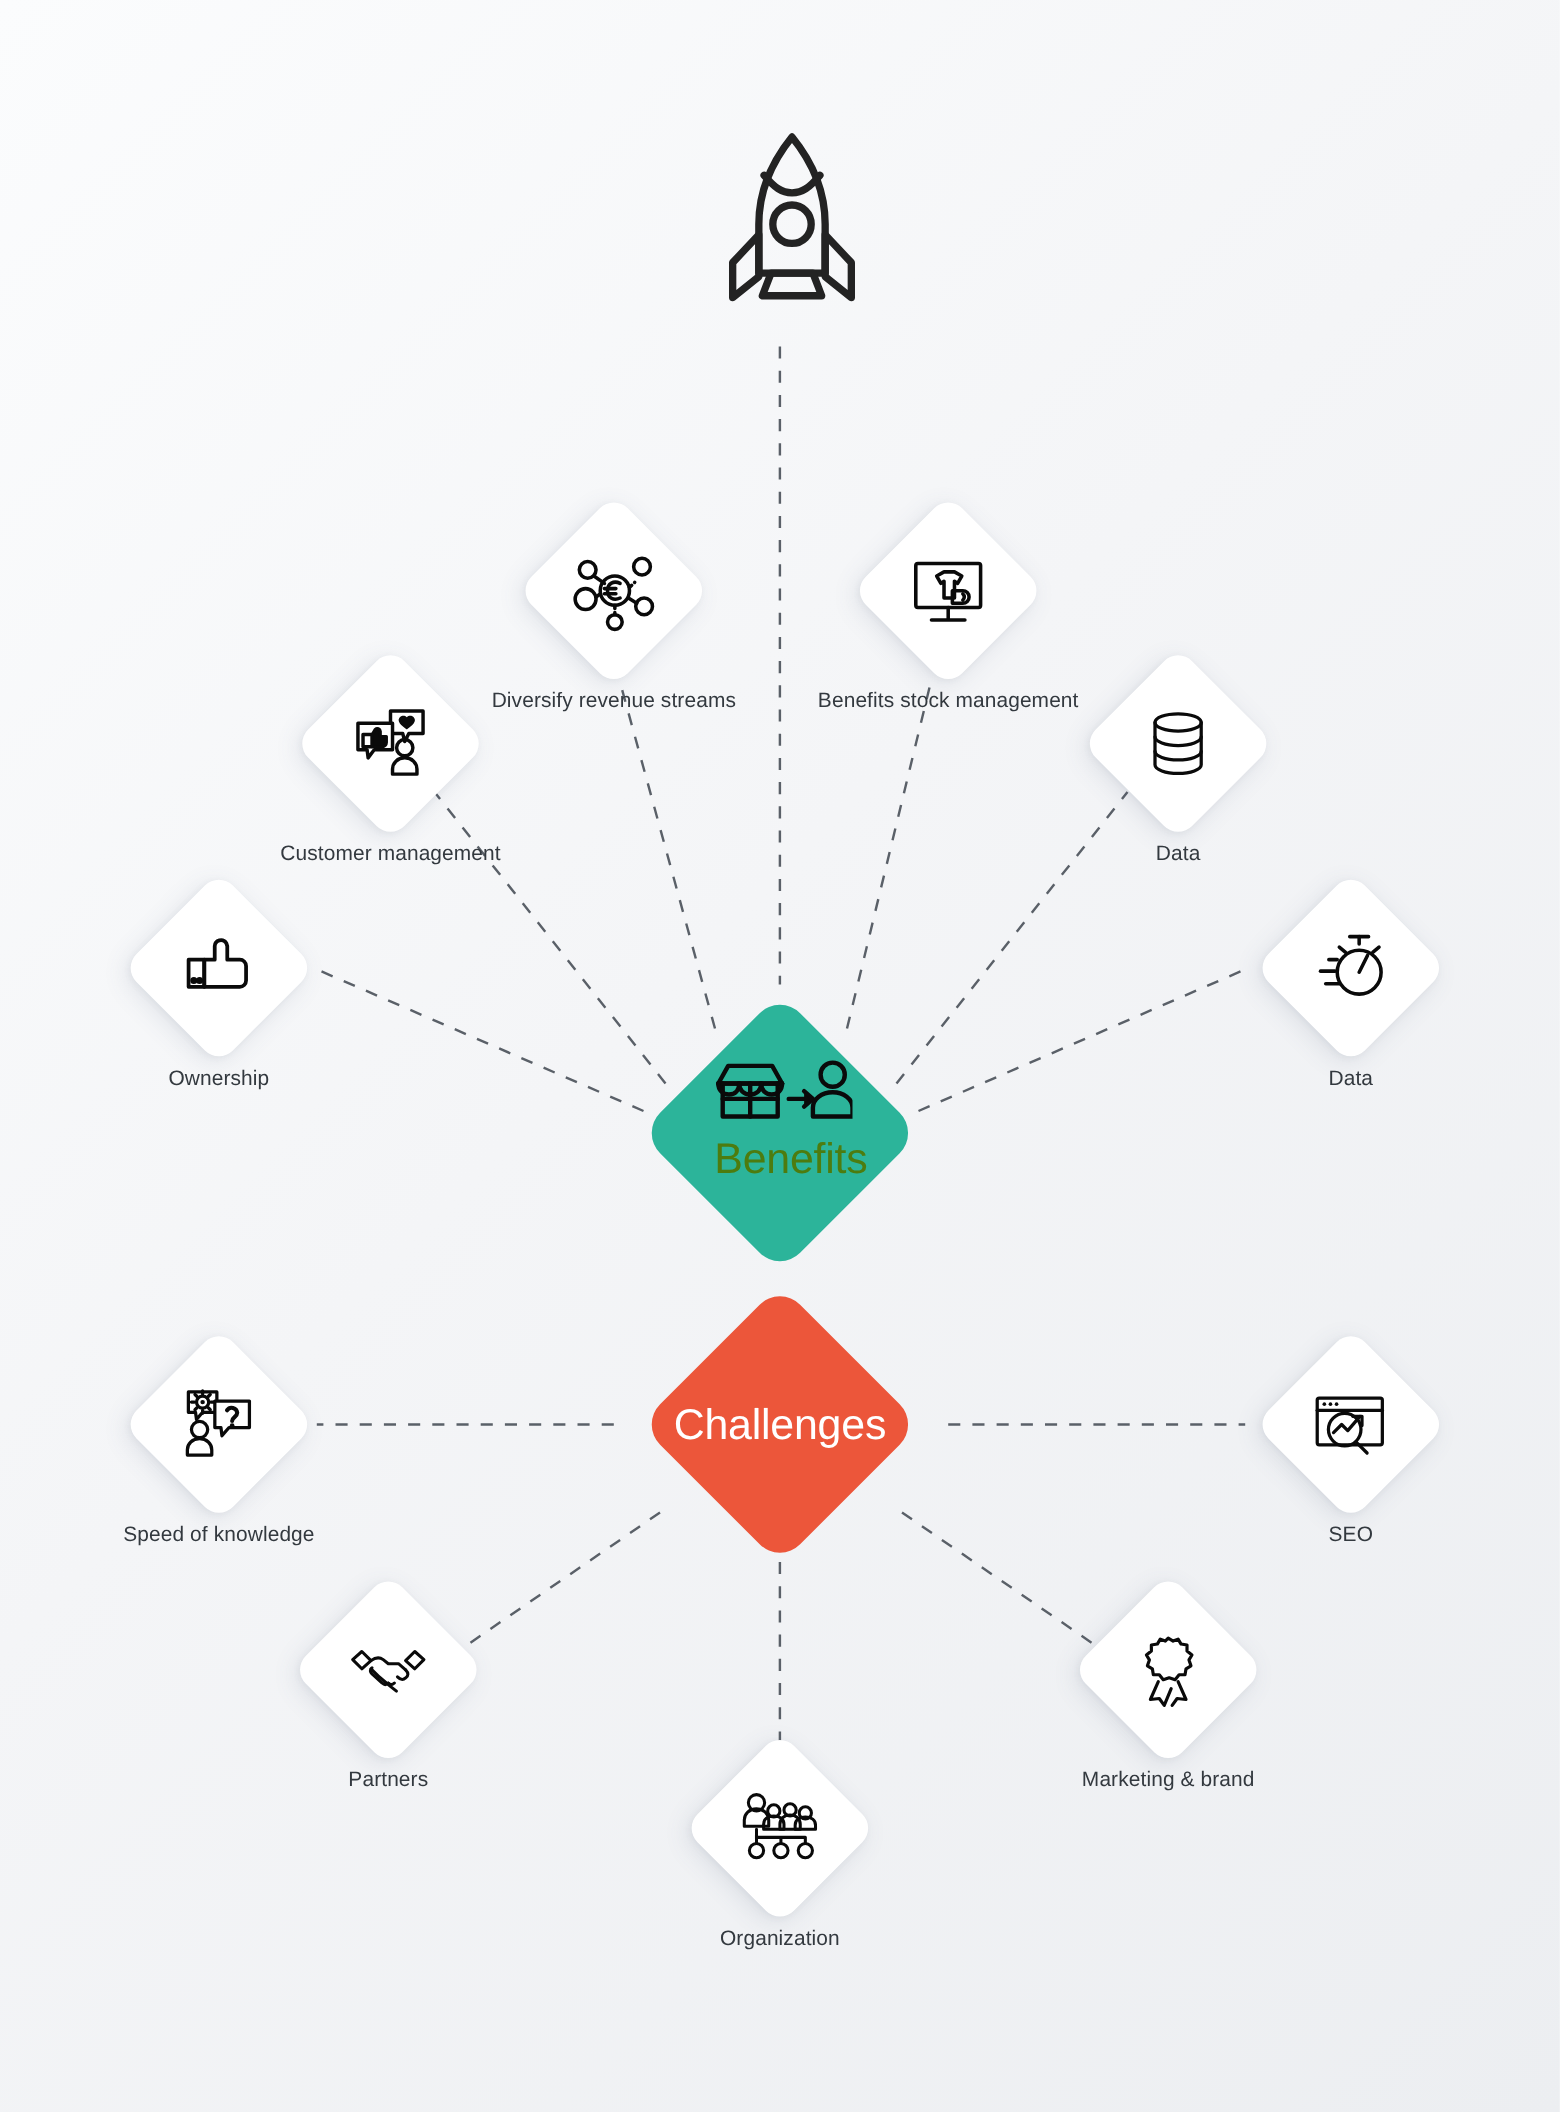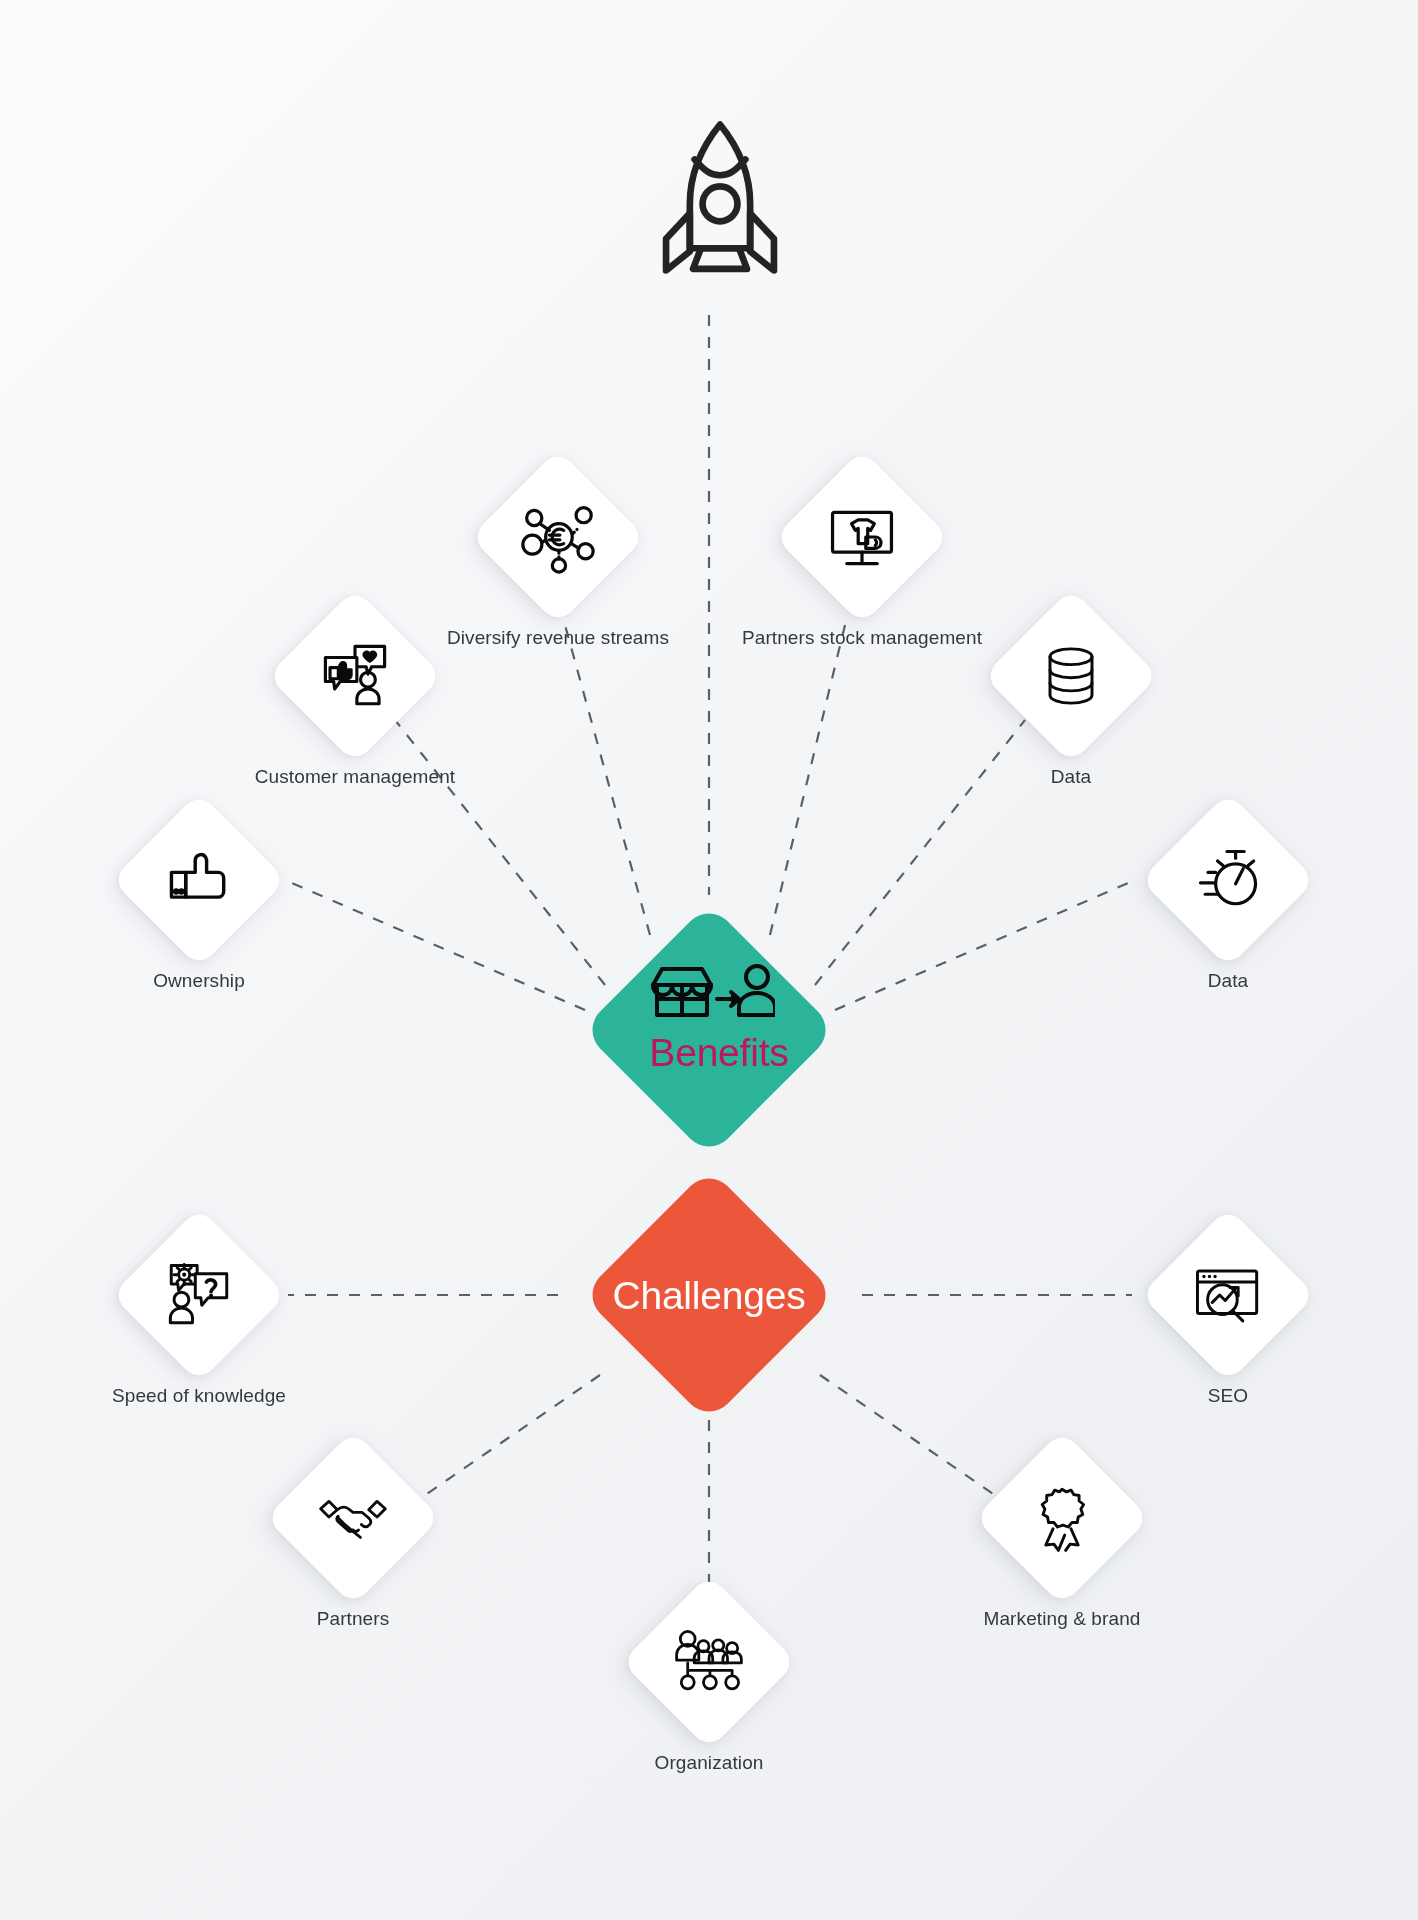--- a/index.html
+++ b/index.html
@@ -107,21 +107,21 @@
     flex-direction: column;
     align-items: center;
     justify-content: center;
     gap: 6px;
   }
   .hub .hub-label {
     font-size: 39px;
     line-height: 44px;
     letter-spacing: -0.2px;
   }
-  .hub-benefits .hub-label { color: #be185d; margin-left: 20px; }
+  .hub-benefits .hub-label { color: #4d7c0f; margin-left: 20px; }
   .hub-challenges .hub-label { color: #ffffff; text-align: right; }
   .hub-benefits .inner { top: -96px; }
   .hub-challenges .inner { top: -84px; }
 </style>
 </head>
 <body>
 
 <div id="stage">
 
   <svg id="links" viewBox="0 0 1418 1920" xmlns="http://www.w3.org/2000/svg">
@@ -215,21 +215,21 @@
     <div class="glyph">
       <svg viewBox="0 0 80 80" width="76" height="76" fill="none" stroke="#0a0a0a" stroke-width="3.4" stroke-linecap="round" stroke-linejoin="round">
         <rect x="9" y="14" width="62" height="42" rx="2"></rect>
         <path d="M40 56 v11"></path>
         <path d="M24 68 h32"></path>
         <path d="M29 26 l7 -4 h10 l7 4 l-4 7 l-3 -2 v16 H36 V31 l-3 2 Z"></path>
         <path d="M44 40 h10 a6 6 0 0 1 0 12 h-10 Z"></path>
         <path d="M54 43 a4 4 0 0 1 0 6"></path>
       </svg>
     </div>
-    <div class="caption">Partners stock management</div>
+    <div class="caption">Benefits stock management</div>
   </div>
 
   <div class="node" style="left:355px; top:676px;">
     <div class="tile"></div>
     <div class="glyph">
       <svg viewBox="0 0 80 80" width="74" height="74" fill="none" stroke="#0a0a0a" stroke-width="3.4" stroke-linecap="round" stroke-linejoin="round">
 
         <path d="M40 8 h32 v22 H58 l-4 8 l-2 -8 h-12 Z" fill="#fff"></path>
         <path d="M56 14 c-3 -3 -8 -1 -8 3 c0 4 8 9 8 9 s8 -5 8 -9 c0 -4 -5 -6 -8 -3 Z" fill="#0a0a0a" stroke="none"></path>
 

